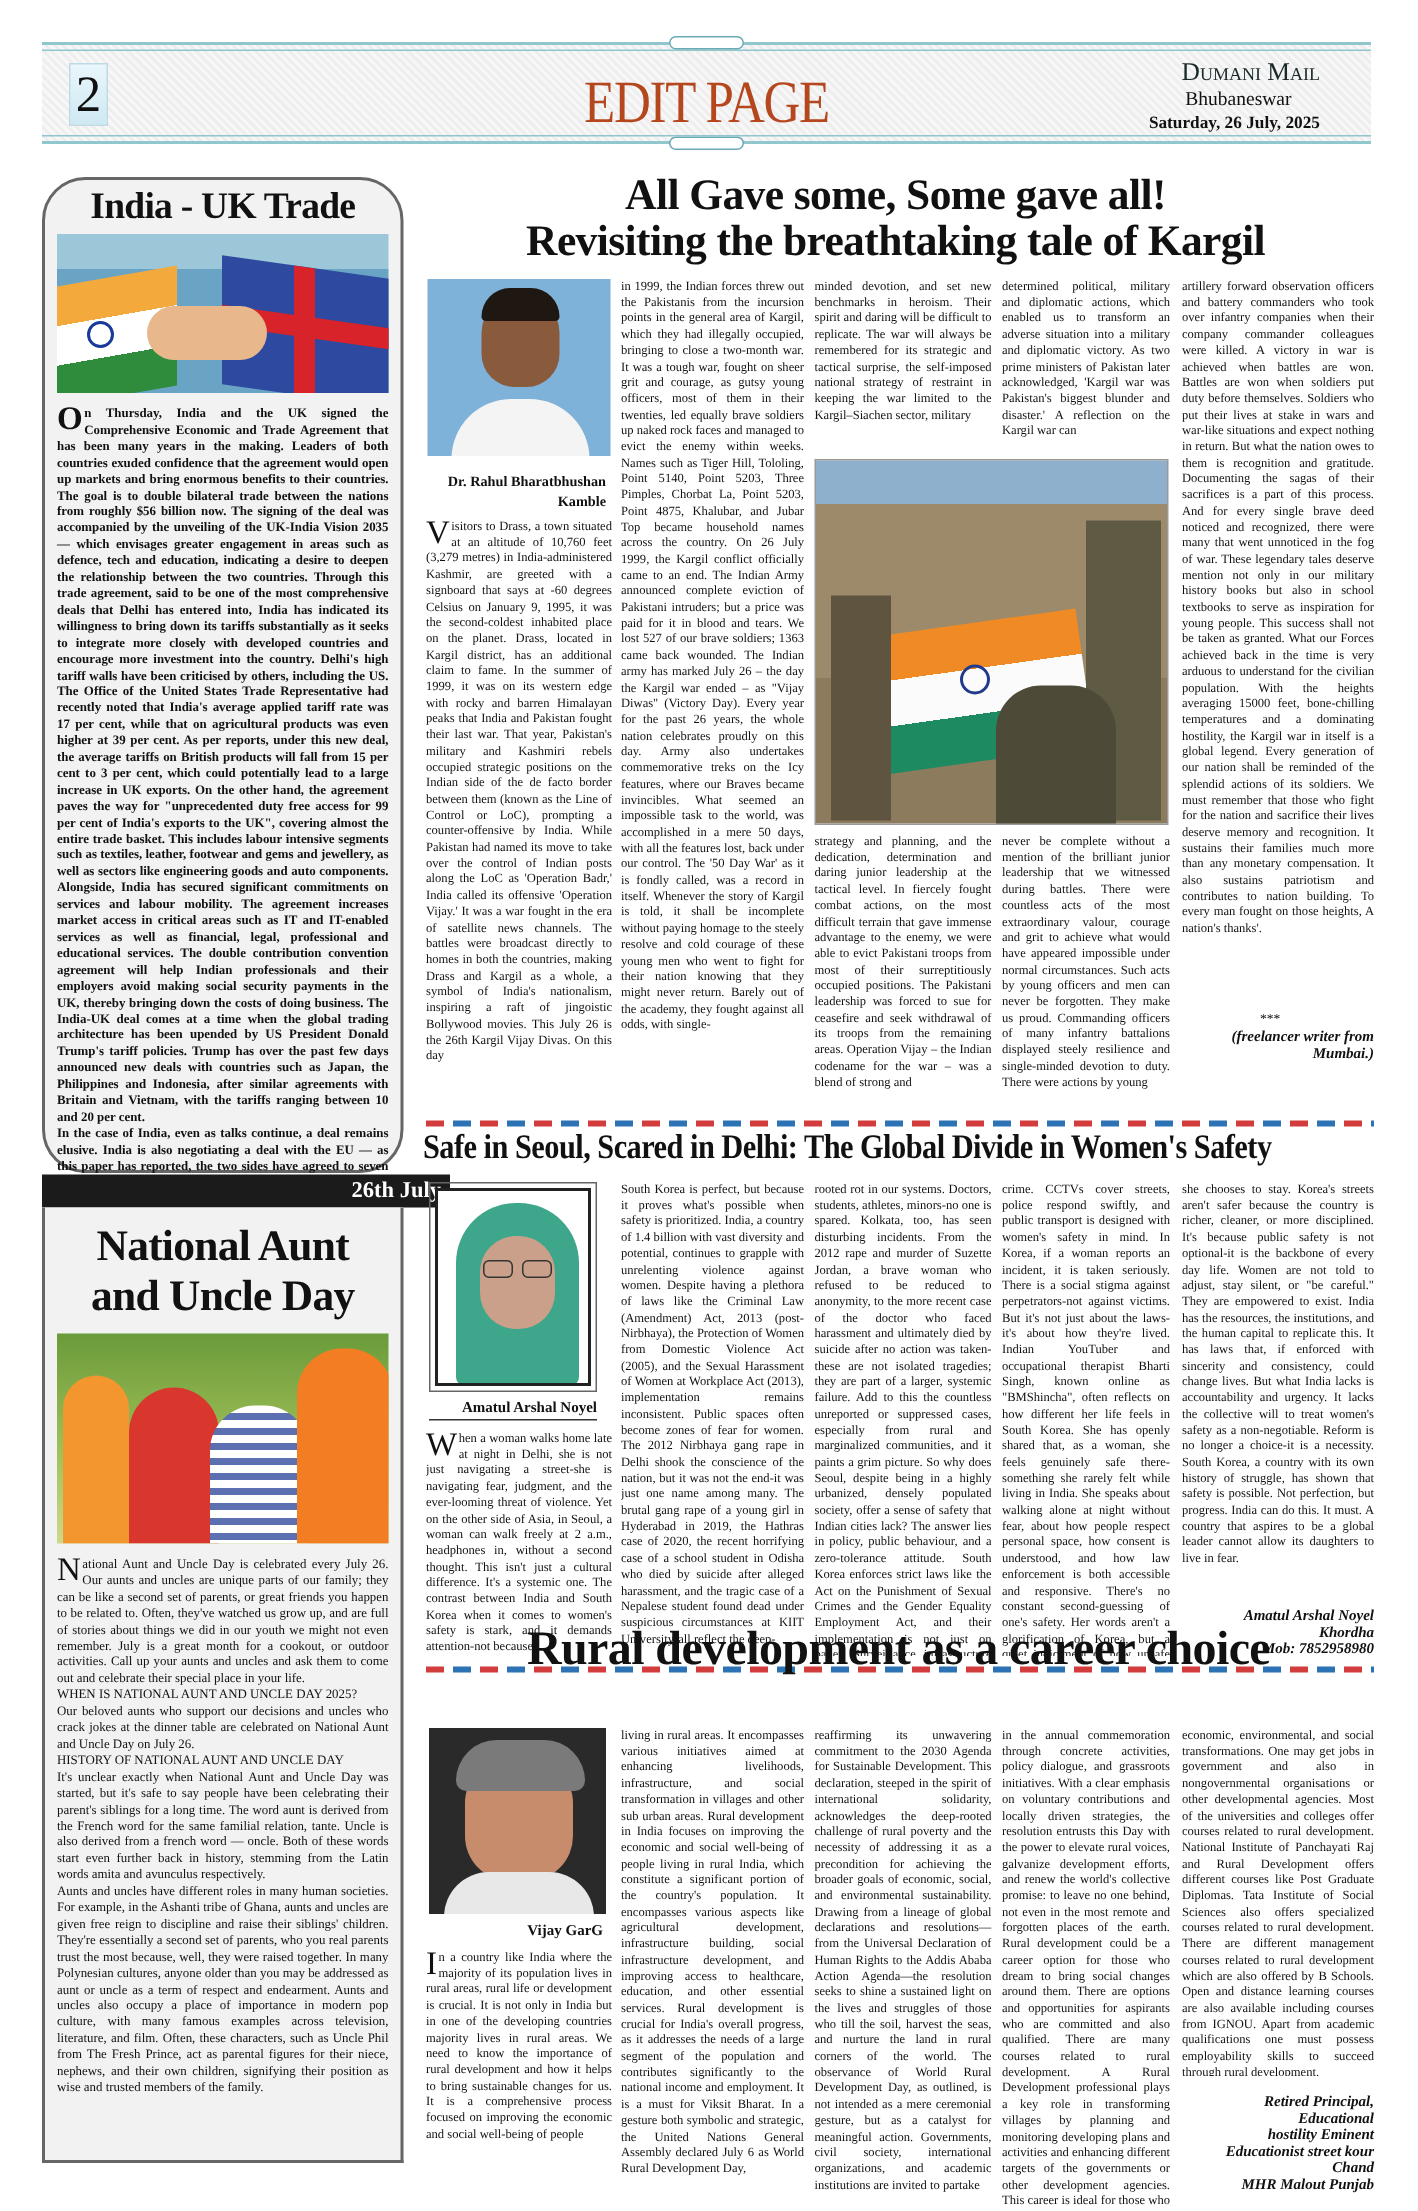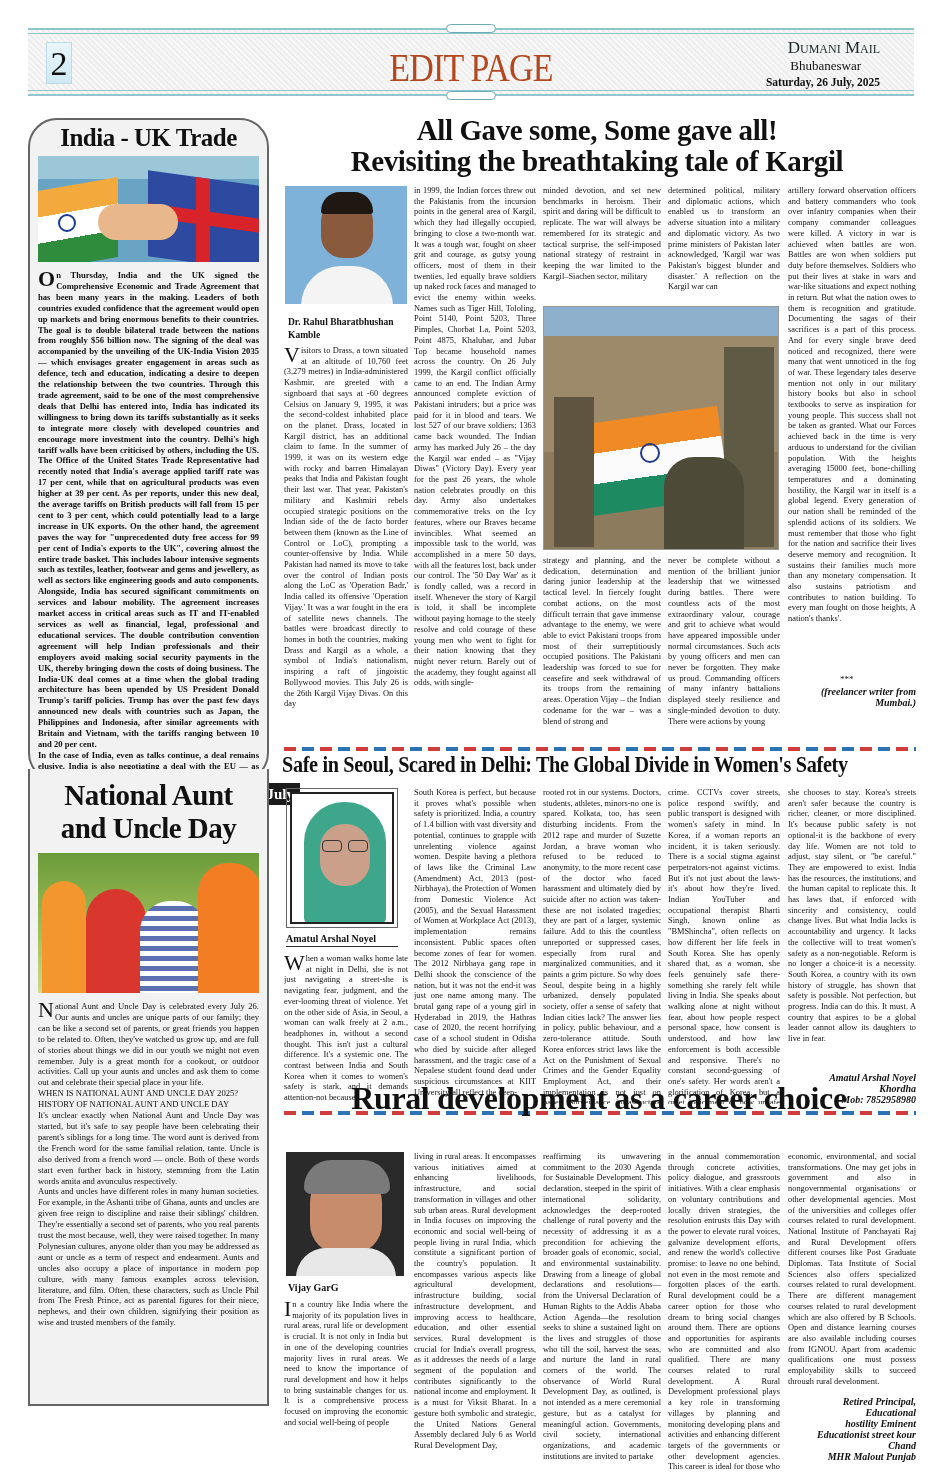--- a/index.html
+++ b/index.html
@@ -17,21 +17,21 @@
 .box{position:absolute;background:#f2f2f2;border:2px solid #666}
 .body{font-size:8.6px;line-height:10.9px;text-align:justify}
 .body p{margin:0}
 .drop:first-letter{font-size:22px;float:left;line-height:18px;margin-right:1px}
 .boxhead{font-weight:bold;text-align:center;font-size:25px;letter-spacing:-.5px}
 .img{position:relative;overflow:hidden}
 .darkbar{position:absolute;background:#1b1b1b;color:#fff;font-weight:bold;font-size:15px;text-align:right;padding-right:6px}
 .headline{position:absolute;font-weight:bold;text-align:center;letter-spacing:-.4px}
 .col{position:absolute;font-size:8.4px;line-height:10.7px;text-align:justify;overflow:hidden}
 .airmail{position:absolute;height:4px;background:repeating-linear-gradient(90deg,#d23c3c 0 12px,transparent 12px 18px,#2c72b5 18px 30px,transparent 30px 36px)}
-.byline{font-weight:bold;font-size:10px;text-align:left}
+.byline{font-weight:bold;font-size:10px;text-align:right}
 .sign{position:absolute;font-style:italic;font-weight:bold;font-size:10px;text-align:right;line-height:11px}
 </style>
 </head>
 <body>
 
 <div class="mast">
   <div class="orn t"></div>
   <div class="orn b"></div>
   <div class="pgno">2</div>
   <div class="edit">EDIT PAGE</div>
@@ -50,32 +50,33 @@
     <div style="position:absolute;left:158px;top:22px;width:14px;height:86px;background:#d8232a;transform:skewY(8deg)"></div>
     <div style="position:absolute;left:60px;top:48px;width:80px;height:36px;background:#e8b88c;border-radius:18px"></div>
   </div>
   <div class="body drop" style="padding:8px 8px 0;font-weight:bold;">
     <p>On Thursday, India and the UK signed the Comprehensive Economic and Trade Agreement that has been many years in the making. Leaders of both countries exuded confidence that the agreement would open up markets and bring enormous benefits to their countries. The goal is to double bilateral trade between the nations from roughly $56 billion now. The signing of the deal was accompanied by the unveiling of the UK-India Vision 2035 — which envisages greater engagement in areas such as defence, tech and education, indicating a desire to deepen the relationship between the two countries. Through this trade agreement, said to be one of the most comprehensive deals that Delhi has entered into, India has indicated its willingness to bring down its tariffs substantially as it seeks to integrate more closely with developed countries and encourage more investment into the country. Delhi's high tariff walls have been criticised by others, including the US. The Office of the United States Trade Representative had recently noted that India's average applied tariff rate was 17 per cent, while that on agricultural products was even higher at 39 per cent. As per reports, under this new deal, the average tariffs on British products will fall from 15 per cent to 3 per cent, which could potentially lead to a large increase in UK exports. On the other hand, the agreement paves the way for "unprecedented duty free access for 99 per cent of India's exports to the UK", covering almost the entire trade basket. This includes labour intensive segments such as textiles, leather, footwear and gems and jewellery, as well as sectors like engineering goods and auto components. Alongside, India has secured significant commitments on services and labour mobility. The agreement increases market access in critical areas such as IT and IT-enabled services as well as financial, legal, professional and educational services. The double contribution convention agreement will help Indian professionals and their employers avoid making social security payments in the UK, thereby bringing down the costs of doing business. The India-UK deal comes at a time when the global trading architecture has been upended by US President Donald Trump's tariff policies. Trump has over the past few days announced new deals with countries such as Japan, the Philippines and Indonesia, after similar agreements with Britain and Vietnam, with the tariffs ranging between 10 and 20 per cent.</p>
     <p>In the case of India, even as talks continue, a deal remains elusive. India is also negotiating a deal with the EU — as this paper has reported, the two sides have agreed to seven out of 23 chapters in the agreement. The deal with the UK could serve as a template for some of the issues, especially the more contentious ones. Delhi must press ahead with these trade agreements as it seeks to integrate with global supply chains more closely.</p>
   </div>
 </div>
 
 <div class="darkbar" style="left:28px;top:783px;width:272px;height:22px;line-height:22px;">26th July</div>
-<div class="box" style="left:28px;top:769px;width:241px;height:637px;border-top:none;">
+<div class="box" style="left:28px;top:805px;width:241px;height:637px;border-top:none;">
   <div class="boxhead" style="font-size:29px;margin-top:10px;">National Aunt</div>
   <div class="boxhead" style="font-size:29px;">and Uncle Day</div>
   <div class="img" style="margin:8px 8px 0;height:140px;background:linear-gradient(#6a9b3a,#a4c25a 60%,#cfd88c);">
     <div style="position:absolute;left:4px;top:28px;width:44px;height:112px;background:#f3962e;border-radius:22px 22px 0 0"></div>
     <div style="position:absolute;left:48px;top:36px;width:60px;height:104px;background:#d9372e;border-radius:30px 30px 0 0"></div>
     <div style="position:absolute;left:102px;top:48px;width:66px;height:92px;background:repeating-linear-gradient(#fff 0 5px,#5c6fb0 5px 10px);border-radius:30px 30px 0 0"></div>
     <div style="position:absolute;left:160px;top:10px;width:64px;height:130px;background:#f27d22;border-radius:30px 30px 0 0"></div>
   </div>
   <div class="body drop" style="padding:8px 8px 0;">
     <p>National Aunt and Uncle Day is celebrated every July 26. Our aunts and uncles are unique parts of our family; they can be like a second set of parents, or great friends you happen to be related to. Often, they've watched us grow up, and are full of stories about things we did in our youth we might not even remember. July is a great month for a cookout, or outdoor activities. Call up your aunts and uncles and ask them to come out and celebrate their special place in your life.</p>
     <p>WHEN IS NATIONAL AUNT AND UNCLE DAY 2025?</p>
+    <p>Our beloved aunts who support our decisions and uncles who crack jokes at the dinner table are celebrated on National Aunt and Uncle Day on July 26.</p>
     <p>HISTORY OF NATIONAL AUNT AND UNCLE DAY</p>
     <p>It's unclear exactly when National Aunt and Uncle Day was started, but it's safe to say people have been celebrating their parent's siblings for a long time. The word aunt is derived from the French word for the same familial relation, tante. Uncle is also derived from a french word — oncle. Both of these words start even further back in history, stemming from the Latin words amita and avunculus respectively.</p>
     <p>Aunts and uncles have different roles in many human societies. For example, in the Ashanti tribe of Ghana, aunts and uncles are given free reign to discipline and raise their siblings' children. They're essentially a second set of parents, who you real parents trust the most because, well, they were raised together. In many Polynesian cultures, anyone older than you may be addressed as aunt or uncle as a term of respect and endearment. Aunts and uncles also occupy a place of importance in modern pop culture, with many famous examples across television, literature, and film. Often, these characters, such as Uncle Phil from The Fresh Prince, act as parental figures for their niece, nephews, and their own children, signifying their position as wise and trusted members of the family.</p>
   </div>
 </div>
 
 <div class="headline" style="left:282px;top:114px;width:630px;font-size:29px;">All Gave some, Some gave all!</div>
 <div class="headline" style="left:282px;top:145px;width:630px;font-size:29px;">Revisiting the breathtaking tale of Kargil</div>
 
 <div class="img" style="position:absolute;left:285px;top:186px;width:122px;height:118px;background:#7fb2d8;">

